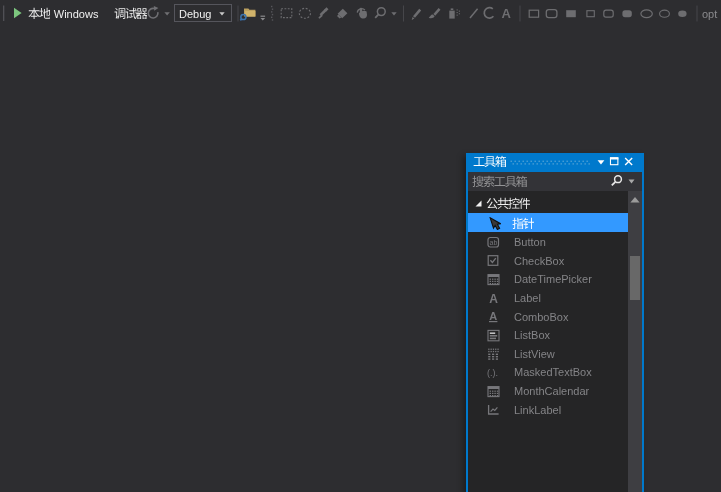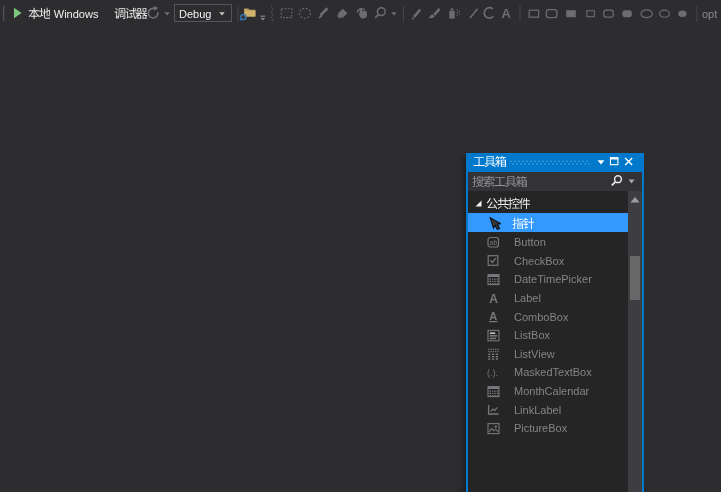--- a/index.html
+++ b/index.html
@@ -329,30 +329,20 @@
           </div>
           <div class="row">
             <div class="ric">
               <svg width="13" height="13" viewBox="0 0 13 13" style="display:block">
                 <path d="M1.6 2 v9 h10" fill="none" stroke="#77777b" stroke-width="1.3"></path>
                 <path d="M3.6 8.6 l2.4 -2.6 1.8 1.4 2.6 -3" fill="none" stroke="#77777b" stroke-width="1.2"></path>
               </svg>
             </div>
             <div class="rlb">LinkLabel</div>
           </div>
-          <div class="row">
-            <div class="ric">
-              <svg width="13" height="13" viewBox="0 0 13 13" style="display:block">
-                <rect x="1" y="1.6" width="11" height="10" fill="none" stroke="#77777b" stroke-width="1.1"></rect>
-                <circle cx="8.8" cy="4.6" r="1.2" fill="#77777b"></circle>
-                <path d="M2.2 9.6 l2.6 -3 2 2.2 1.8 -1.6 2.4 2.4" fill="none" stroke="#77777b" stroke-width="1.1"></path>
-              </svg>
-            </div>
-            <div class="rlb">PictureBox</div>
-          </div>
         </div>
   </div>
   <div id="scroll">
    <svg id="uparr" width="14" height="12" viewBox="0 0 14 12">
           <path d="M7 2 L11.6 7.6 H2.4 Z" fill="#9b9b9b"></path>
         </svg>
    <div id="thumb"></div>
   </div>
  </div>
 </div>

